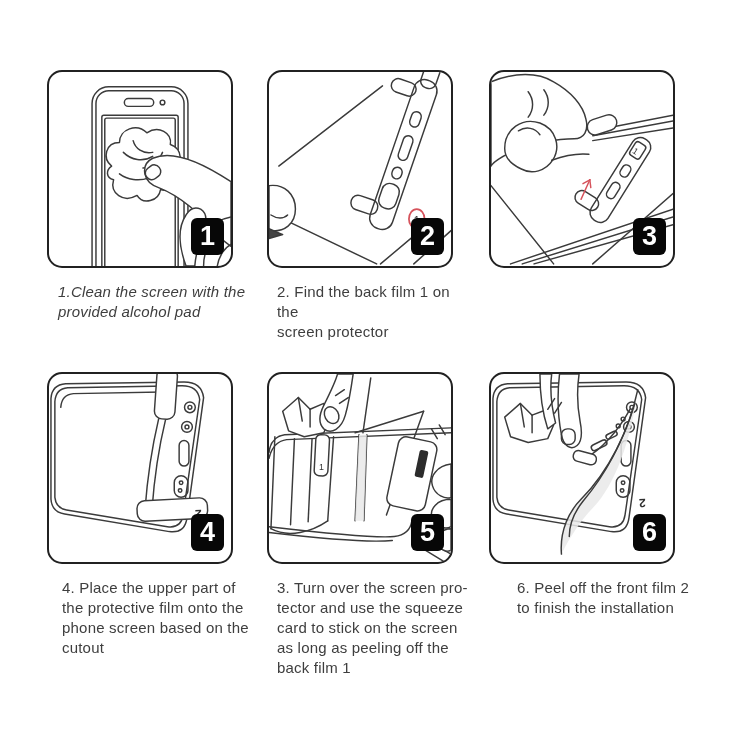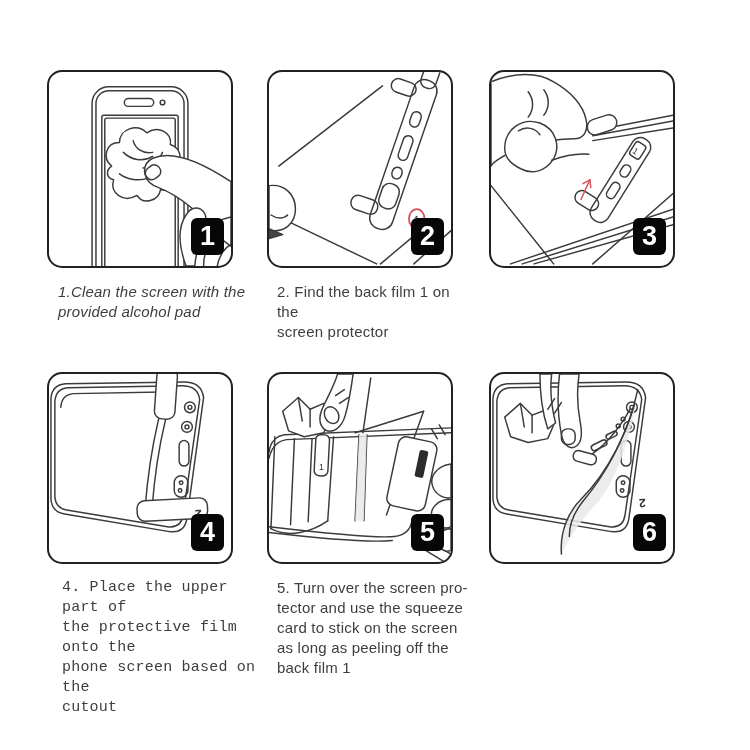--- a/index.html
+++ b/index.html
@@ -288,23 +288,25 @@
     <div class="tab2" style="right:27px;bottom:52px;">2</div>
     <div class="badge">
         <span>6</span>
       </div>
   </div>
 
   <div class="caption" style="left:58px;top:282px;width:190px;font-style:italic;">1.Clean the screen with the
 provided alcohol pad</div>
   <div class="caption" style="left:277px;top:282px;width:195px;">2. Find the back film 1 on the
 screen protector</div>
-  <div class="caption" style="left:62px;top:578px;width:195px;font-family:Liberation Mono, monospace;">4. Place the upper part of
+  <div class="caption" style="left:62px;top:578px;width:195px;">4. Place the upper part of
 the protective film onto the
 phone screen based on the
 cutout</div>
-  <div class="caption" style="left:277px;top:578px;width:195px;">5. Turn over the screen pro-
+  <div class="caption" style="left:277px;top:578px;width:195px;">3. Turn over the screen pro-
 tector and use the squeeze
 card to stick on the screen
 as long as peeling off the
 back film 1</div>
+  <div class="caption" style="left:517px;top:578px;width:195px;">6. Peel off the front film 2
+to finish the installation</div>
 
 </div>
 
 </body></html>

